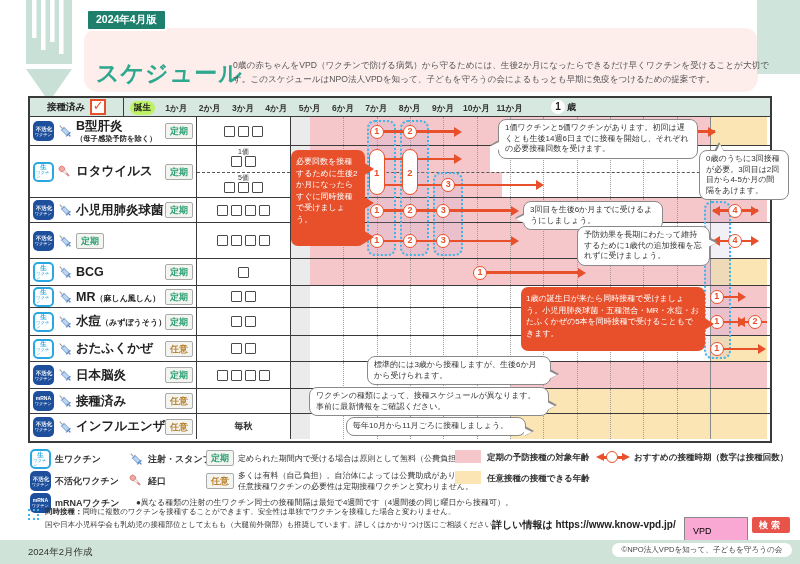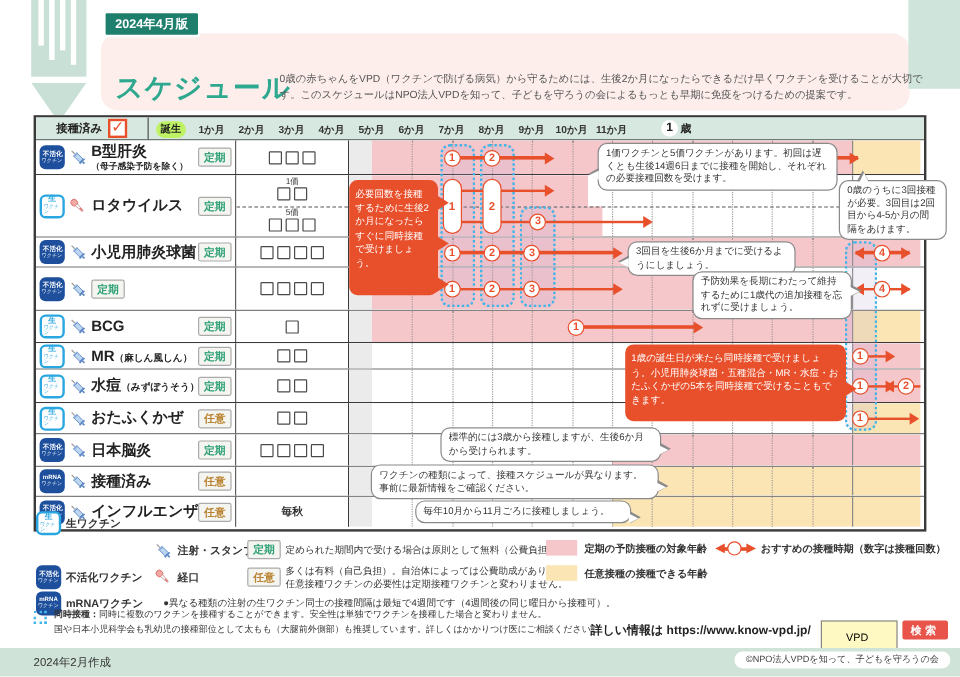--- a/index.html
+++ b/index.html
@@ -84,22 +84,22 @@
   .lg-small{font-size:8px;color:#333;}
   .swatch{position:absolute;width:26px;height:13px;}
   .sw-pink{background:#f5c6ca;}
   .sw-yellow{background:#fbe5b4;}
   .lg-item{position:absolute;display:flex;align-items:center;gap:4px;}
   
   .sim-icon{position:absolute;width:11px;height:11px;border:2px dotted #3fb5e8;box-sizing:border-box;}
   .ft-line{position:absolute;font-size:7.5px;color:#333;}
   .ft-bold{font-weight:bold;}
   .info-bold{position:absolute;font-size:10px;font-weight:bold;color:#222;}
-  .search-input{position:absolute;width:64px;height:28px;border:1.5px solid #888;background:#fef9c3;font-size:9px;
-                font-family:"Liberation Sans","DejaVu Sans",sans-serif;padding:0 20px;box-sizing:border-box;}
+  .search-input{position:absolute;width:64px;height:28px;border:1.5px solid #888;background:#f9a8d4;font-size:9px;
+                font-family:"Liberation Sans","DejaVu Sans",sans-serif;padding:0 8px;box-sizing:border-box;}
   .search-btn{position:absolute;width:38px;height:16px;background:#e8544a;color:#fff;border:none;border-radius:2px;
               font-size:9px;font-weight:bold;letter-spacing:3px;font-family:inherit;padding:0;line-height:16px;text-align:center;}
   .bottom-bar{position:absolute;left:0;top:540px;width:800px;height:24px;background:#cfe3d8;}
   .created{position:absolute;left:28px;top:546px;font-size:9.5px;color:#333;}
   .copyright{position:absolute;left:612px;top:543px;width:180px;height:14px;background:#fff;border-radius:8px;
              font-size:7.6px;color:#444;text-align:center;line-height:14px;}
 </style>
 </head>
 <body>
 
@@ -691,21 +691,21 @@
       <div class="callout co-white" style="left:699px;top:150px;width:90px"><span>0歳のうちに3回接種が必要。3回目は2回目から4-5か月の間隔をあけます。</span><div class="ct" style="left:14px;top:-9px;border-bottom:9px solid #8a8a8a;border-left:5.5px solid transparent;border-right:5.5px solid transparent;"></div><div class="ct" style="left:15.5px;top:-7.5px;border-bottom:8px solid #fff;border-left:4px solid transparent;border-right:4px solid transparent;"></div></div>
       <div class="callout co-white" style="left:523px;top:201px;width:140px"><span>3回目を生後6か月までに受けるようにしましょう。</span><div class="ct" style="left:-9px;top:11px;border-right:9px solid #8a8a8a;border-top:5.5px solid transparent;border-bottom:5.5px solid transparent;"></div><div class="ct" style="left:-8px;top:12.5px;border-right:8px solid #fff;border-top:4px solid transparent;border-bottom:4px solid transparent;"></div></div>
       <div class="callout co-white" style="left:577px;top:226px;width:133px"><span>予防効果を長期にわたって維持するために1歳代の追加接種を忘れずに受けましょう。</span><div class="ct" style="left:131px;top:10px;border-left:9px solid #8a8a8a;border-top:5.5px solid transparent;border-bottom:5.5px solid transparent;"></div><div class="ct" style="left:130px;top:11.5px;border-left:8px solid #fff;border-top:4px solid transparent;border-bottom:4px solid transparent;"></div></div>
       <div class="callout co-red" style="left:521px;top:287px;width:184px;height:64px"><span>1歳の誕生日が来たら同時接種で受けましょう。小児用肺炎球菌・五種混合・MR・水痘・おたふくかぜの5本を同時接種で受けることもできます。</span><div class="ct" style="left:182px;top:30px;border-left:11px solid #e8502c;border-top:7px solid transparent;border-bottom:7px solid transparent;"></div></div>
       <div class="callout co-white" style="left:367px;top:356px;width:184px"><span>標準的には3歳から接種しますが、生後6か月から受けられます。</span><div class="ct" style="left:182px;top:12px;border-left:9px solid #8a8a8a;border-top:5.5px solid transparent;border-bottom:5.5px solid transparent;"></div><div class="ct" style="left:181px;top:13.5px;border-left:8px solid #fff;border-top:4px solid transparent;border-bottom:4px solid transparent;"></div></div>
       <div class="callout co-white" style="left:309px;top:387px;width:240px"><span>ワクチンの種類によって、接種スケジュールが異なります。事前に最新情報をご確認ください。</span><div class="ct" style="left:238px;top:12px;border-left:9px solid #8a8a8a;border-top:5.5px solid transparent;border-bottom:5.5px solid transparent;"></div><div class="ct" style="left:237px;top:13.5px;border-left:8px solid #fff;border-top:4px solid transparent;border-bottom:4px solid transparent;"></div></div>
       <div class="callout co-white" style="left:346px;top:417px;width:180px"><span>毎年10月から11月ごろに接種しましょう。</span><div class="ct" style="left:178px;top:8px;border-left:9px solid #8a8a8a;border-top:5.5px solid transparent;border-bottom:5.5px solid transparent;"></div><div class="ct" style="left:177px;top:9.5px;border-left:8px solid #fff;border-top:4px solid transparent;border-bottom:4px solid transparent;"></div></div>
     </div>
 
   <div>
-    <div class="lg-item" style="left:30px;top:426px">
+    <div class="lg-item" style="left:30px;top:449px">
       <span class="badge b-live">
           <span class="t1">生</span>
           <span class="t2">ワクチン</span>
         </span>
       <span class="lg-label">生ワクチン</span>
     </div>
     <div class="lg-item" style="left:30px;top:471px">
       <span class="badge b-inactivated">
           <span class="t1">不活化</span>
           <span class="t2">ワクチン</span>

